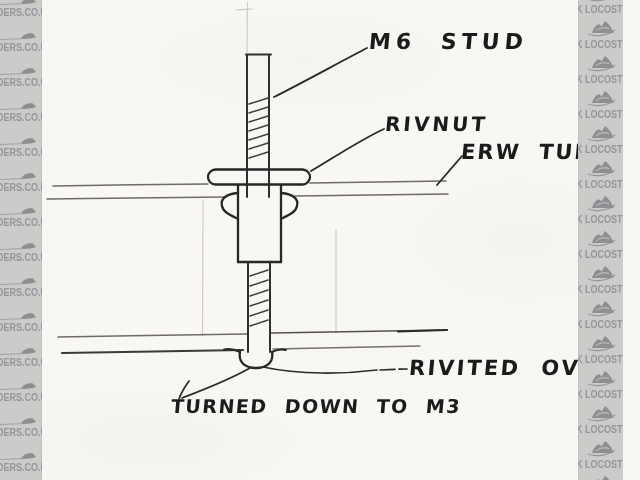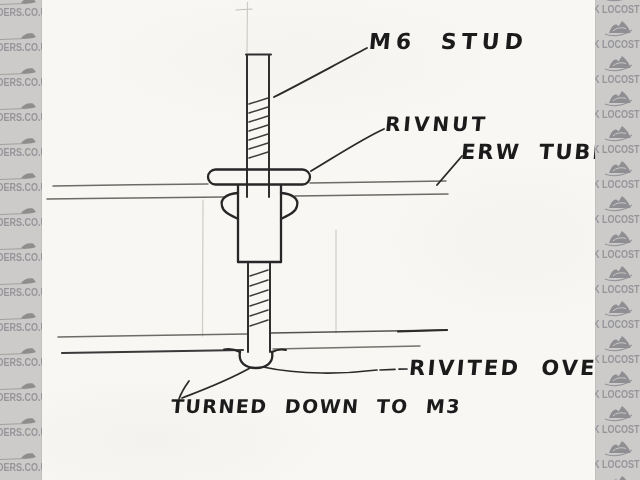--- a/index.html
+++ b/index.html
@@ -19,21 +19,21 @@
     transform:skewX(-5deg);
   }
   .lbl-m6     { left:369px; top:29px;  font-size:22px; letter-spacing:5px;  word-spacing:12px; }
   .lbl-rivnut { left:385px; top:112px; font-size:20px; letter-spacing:3px; }
   .lbl-erw    { left:461px; top:140px; font-size:21px; letter-spacing:2px;  word-spacing:9px; }
   .lbl-rivited{ left:409px; top:356px; font-size:21px; letter-spacing:2.5px; word-spacing:11px; }
   .lbl-turned { left:171px; top:395px; font-size:19px; letter-spacing:1.5px; word-spacing:9px; }
 
   .strip { position:absolute; top:0; bottom:0; background:#cccbc9; overflow:hidden; z-index:3; }
   .strip-left  { left:0;  width:42px; box-shadow:inset -1px 0 0 rgba(0,0,0,0.05); }
-  .strip-right { right:0; width:45px; box-shadow:inset 1px 0 0 rgba(0,0,0,0.05); }
+  .strip-right { right:17px; width:45px; box-shadow:inset 1px 0 0 rgba(0,0,0,0.05); }
   .strip-left  .wm-col { margin-top:-6px; }
   .strip-right .wm-col { margin-top:-17px; }
   .wm-row { height:35px; position:relative; }
   .wm-text {
     position:absolute; font:700 11px "Liberation Sans", sans-serif;
     color:#96959a; transform:scaleX(0.82); transform-origin:left center;
     white-space:nowrap; letter-spacing:0;
   }
   .strip-left  .wm-text { left:-3px; top:12px; }
   .strip-right .wm-text { left:-2px; top:20px; }

